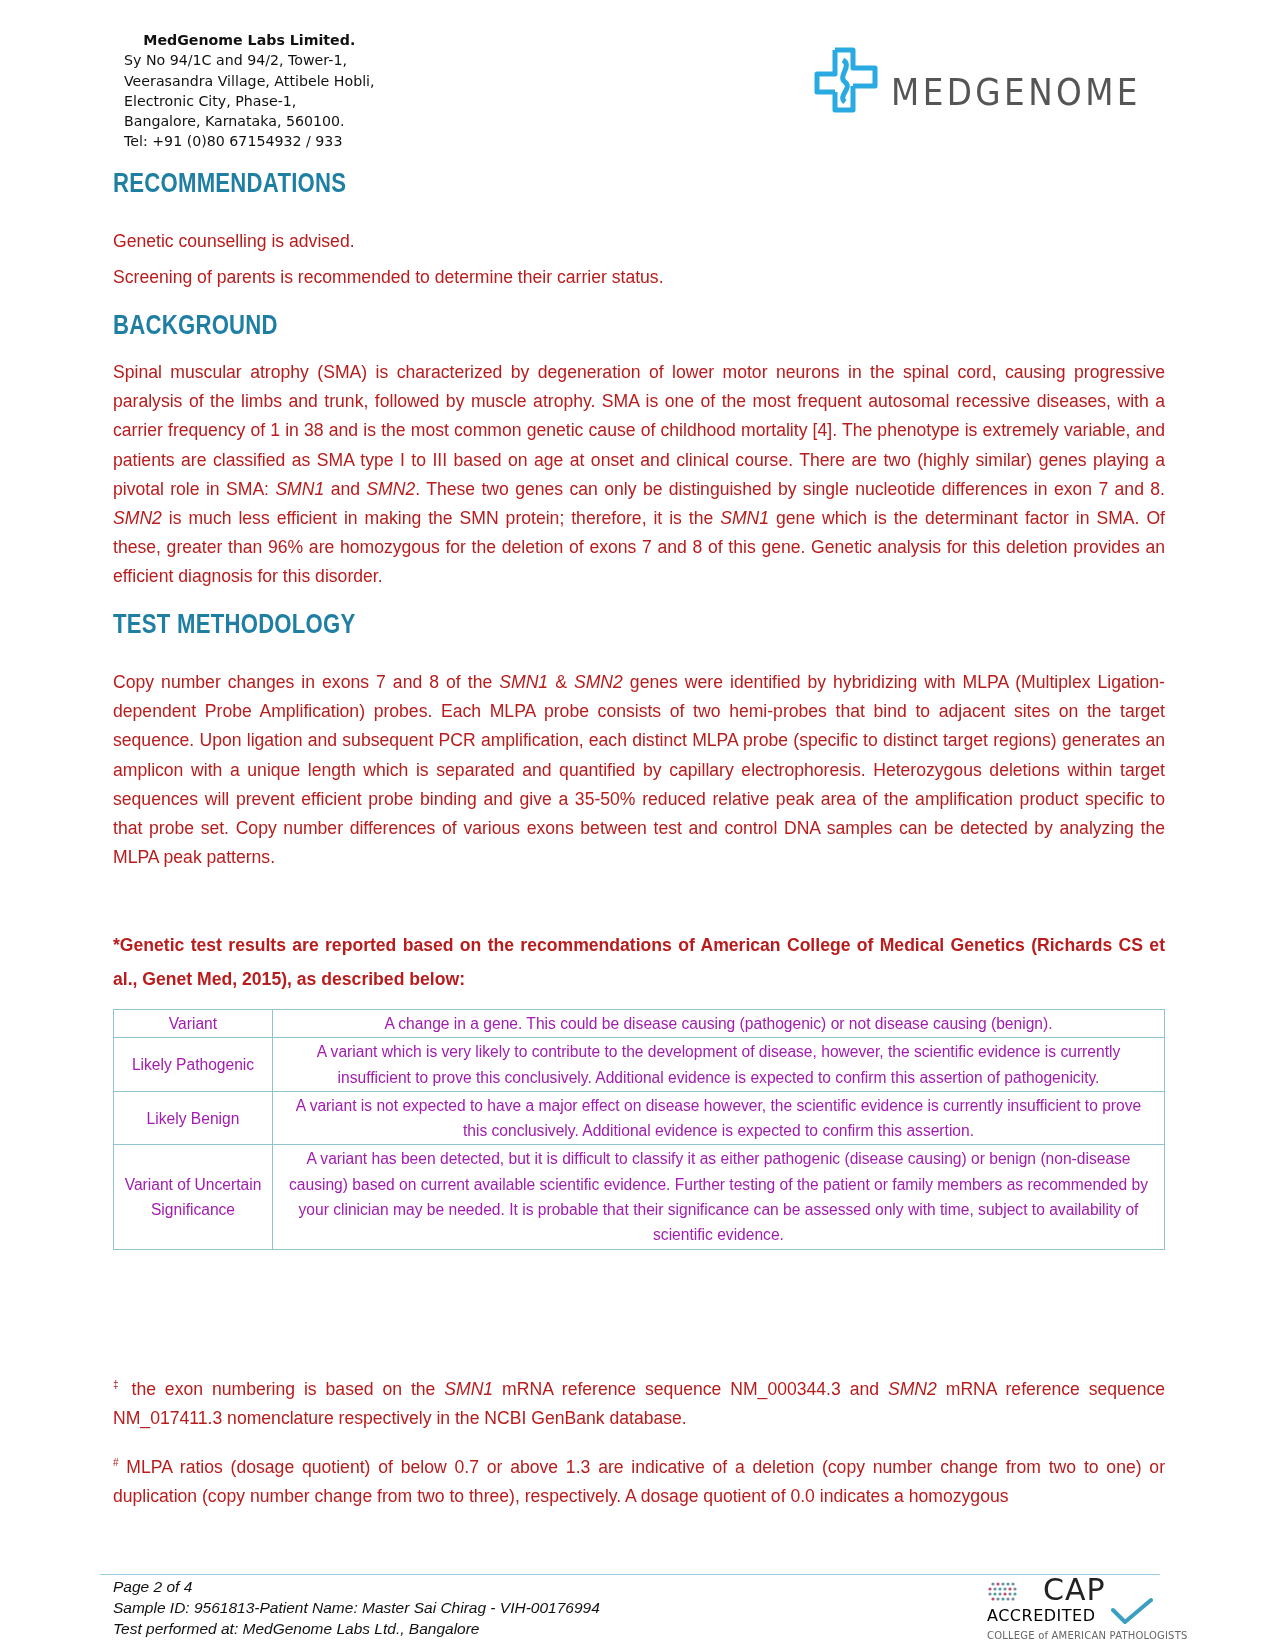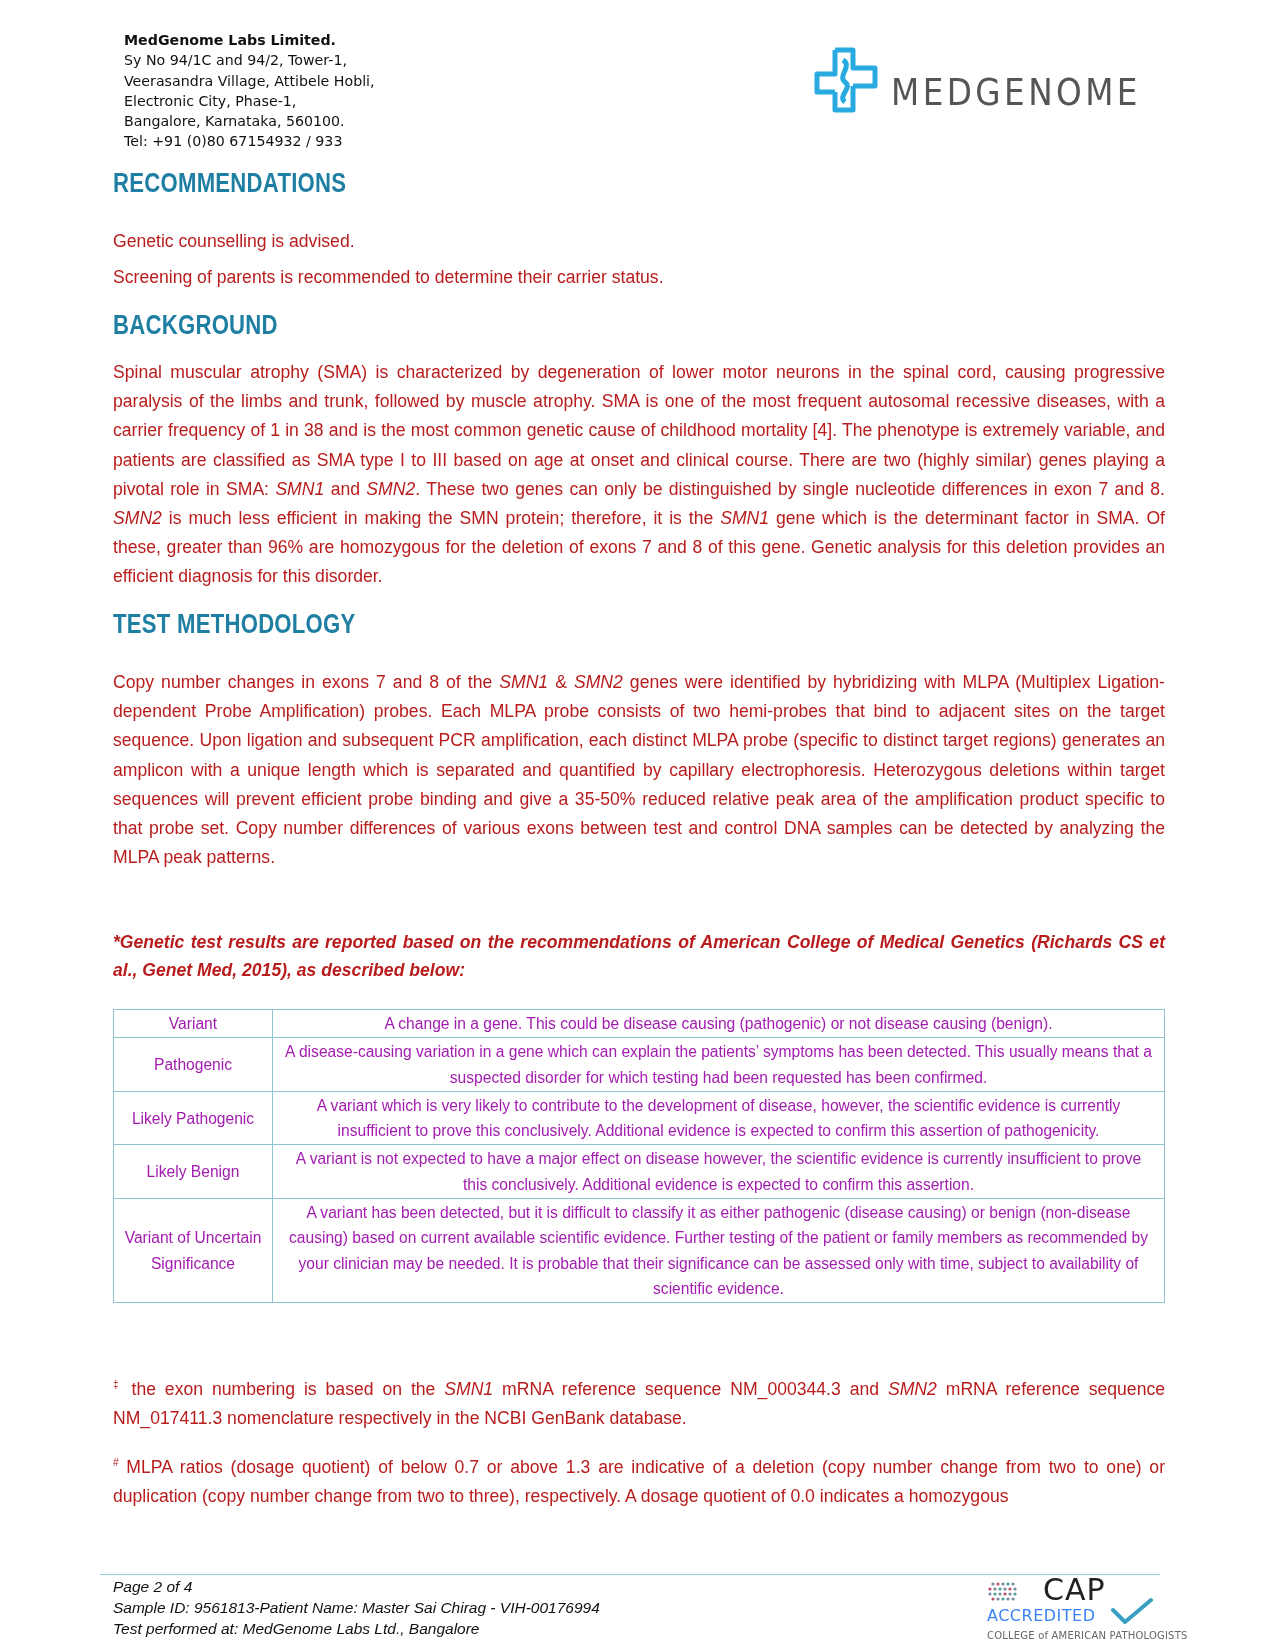--- a/index.html
+++ b/index.html
@@ -1,20 +1,20 @@
 <!DOCTYPE html>
 <html><head>
 <meta charset="utf-8">
 <style>
   html, body { margin: 0; padding: 0; background: #ffffff; }
   body { width: 1275px; height: 1650px; position: relative; overflow: hidden;
          font-family: "Liberation Sans", sans-serif; color: #111; }
   .addr { position: absolute; left: 124px; top: 30px; font-family: "DejaVu Sans", sans-serif;
           font-size: 14.2px; line-height: 20.3px; color: #111; }
-  .addr .company { font-weight: bold; }
+  .addr .company { font-weight: bold; text-align: center; }
   .logo { position: absolute; left: 813px; top: 46px; display: flex; align-items: flex-end; }
   .logo svg { width: 66px; height: 68px; }
   .logo .brand { font-family: "DejaVu Sans", sans-serif; font-size: 38px; letter-spacing: 4px;
                  color: #555; margin-left: 12px; font-weight: normal; transform: scaleX(0.86); transform-origin: left center; }
   .content { position: absolute; left: 113px; width: 1052px; top: 0; }
   .h { position: absolute; left: 0; font-family: "Liberation Sans", sans-serif; font-weight: bold;
        font-size: 27px; color: #1f7fa3; transform: scaleX(0.82); transform-origin: left center; letter-spacing: 0.3px; }
   .p { position: absolute; left: 0; width: 1052px; font-family: "Liberation Sans", sans-serif;
        font-size: 17.6px; line-height: 29.2px; text-align: justify; color: #b91c1c; }
   .p i { font-style: italic; }
@@ -23,21 +23,21 @@
                font-family: "Liberation Sans", sans-serif; font-size: 15.6px; color: #a21caf; text-align: center; }
   table.acmg td { border: 1.2px solid #8ec3cf; padding: 1px 10px; line-height: 25.3px; vertical-align: middle; }
   table.acmg td.term { width: 138px; }
   .foot-rule { position: absolute; left: 100px; top: 1574px; width: 1060px; height: 1px; background: #9ccfe2; }
   .footer { position: absolute; left: 113px; top: 1576px; font-family: "Liberation Sans", sans-serif;
             font-style: italic; font-size: 15.5px; line-height: 21px; color: #111; }
   .cap { position: absolute; left: 985px; top: 1578px; width: 180px; height: 66px; }
   .cap .cap-word { position: absolute; left: 58px; top: -6px; font-family: "DejaVu Sans", sans-serif;
                    font-size: 30px; color: #222; letter-spacing: 1px; }
   .cap .acc { position: absolute; left: 2px; top: 28px; font-family: "DejaVu Sans", sans-serif;
-              font-size: 16px; color: #3b82f6; letter-spacing: 0.5px; }
+              font-size: 16px; color: #000000; letter-spacing: 0.5px; }
   .cap .college { position: absolute; left: 2px; top: 52px; font-family: "DejaVu Sans", sans-serif;
                   font-size: 10px; color: #666; letter-spacing: 0.2px; white-space: nowrap; }
   .cap .dots { position: absolute; left: 2px; top: 2px; width: 34px; height: 24px; }
   .cap .check { position: absolute; left: 126px; top: 18px; width: 42px; height: 30px; }
   sup { font-size: 10px; }
 </style>
 </head>
 <body>
 
 <div class="addr">
@@ -66,31 +66,27 @@
   <div class="h" style="top:168px;">RECOMMENDATIONS</div>
   <div class="p" style="top:227px;">Genetic counselling is advised.</div>
   <div class="p" style="top:263px;">Screening of parents is recommended to determine their carrier status.</div>
 
   <div class="h" style="top:310px;">BACKGROUND</div>
   <div class="p" style="top:358px;"><span>Spinal muscular atrophy (SMA) is characterized by degeneration of lower motor neurons in the spinal cord, causing progressive paralysis of the limbs and trunk, followed by muscle atrophy. SMA is one of the most frequent autosomal recessive diseases, with a carrier frequency of 1 in 38 and is the most common genetic cause of childhood mortality [4]. The phenotype is extremely variable, and patients are classified as SMA type I to III based on age at onset and clinical course. There are two (highly similar) genes playing a pivotal role in SMA: </span><i>SMN1</i><span> and </span><i>SMN2</i><span>. These two genes can only be distinguished by single nucleotide differences in exon 7 and 8. </span><i>SMN2</i><span> is much less efficient in making the SMN protein; therefore, it is the </span><i>SMN1</i><span> gene which is the determinant factor in SMA. Of these, greater than 96% are homozygous for the deletion of exons 7 and 8 of this gene. Genetic analysis for this deletion provides an efficient diagnosis for this disorder.</span></div>
 
   <div class="h" style="top:609px;">TEST METHODOLOGY</div>
   <div class="p" style="top:668px;"><span>Copy number changes in exons 7 and 8 of the </span><i>SMN1</i><span> &amp; </span><i>SMN2</i><span> genes were identified by hybridizing with MLPA (Multiplex Ligation-dependent Probe Amplification) probes. Each MLPA probe consists of two hemi-probes that bind to adjacent sites on the target sequence. Upon ligation and subsequent PCR amplification, each distinct MLPA probe (specific to distinct target regions) generates an amplicon with a unique length which is separated and quantified by capillary electrophoresis. Heterozygous deletions within target sequences will prevent efficient probe binding and give a 35-50% reduced relative peak area of the amplification product specific to that probe set. Copy number differences of various exons between test and control DNA samples can be detected by analyzing the MLPA peak patterns.</span></div>
 
-  <div class="p bold" style="top:928px; line-height:28px;font-style:italic;">*Genetic test results are reported based on the recommendations of American College of Medical Genetics (Richards CS et al., Genet Med, 2015), as described below:</div>
+  <div class="p bold" style="top:928px; line-height:34px;">*Genetic test results are reported based on the recommendations of American College of Medical Genetics (Richards CS et al., Genet Med, 2015), as described below:</div>
 
   <table class="acmg">
     <tbody>
         <tr>
       <td class="term">Variant</td>
       <td>A change in a gene. This could be disease causing (pathogenic) or not disease causing (benign).</td>
-    </tr>
-    <tr>
-      <td class="term">Pathogenic</td>
-      <td>A disease-causing variation in a gene which can explain the patients’ symptoms has been detected. This usually means that a suspected disorder for which testing had been requested has been confirmed.</td>
     </tr>
     <tr>
       <td class="term">Likely Pathogenic</td>
       <td>A variant which is very likely to contribute to the development of disease, however, the scientific evidence is currently insufficient to prove this conclusively. Additional evidence is expected to confirm this assertion of pathogenicity.</td>
     </tr>
     <tr>
       <td class="term">Likely Benign</td>
       <td>A variant is not expected to have a major effect on disease however, the scientific evidence is currently insufficient to prove this conclusively. Additional evidence is expected to confirm this assertion.</td>
     </tr>
     <tr>

